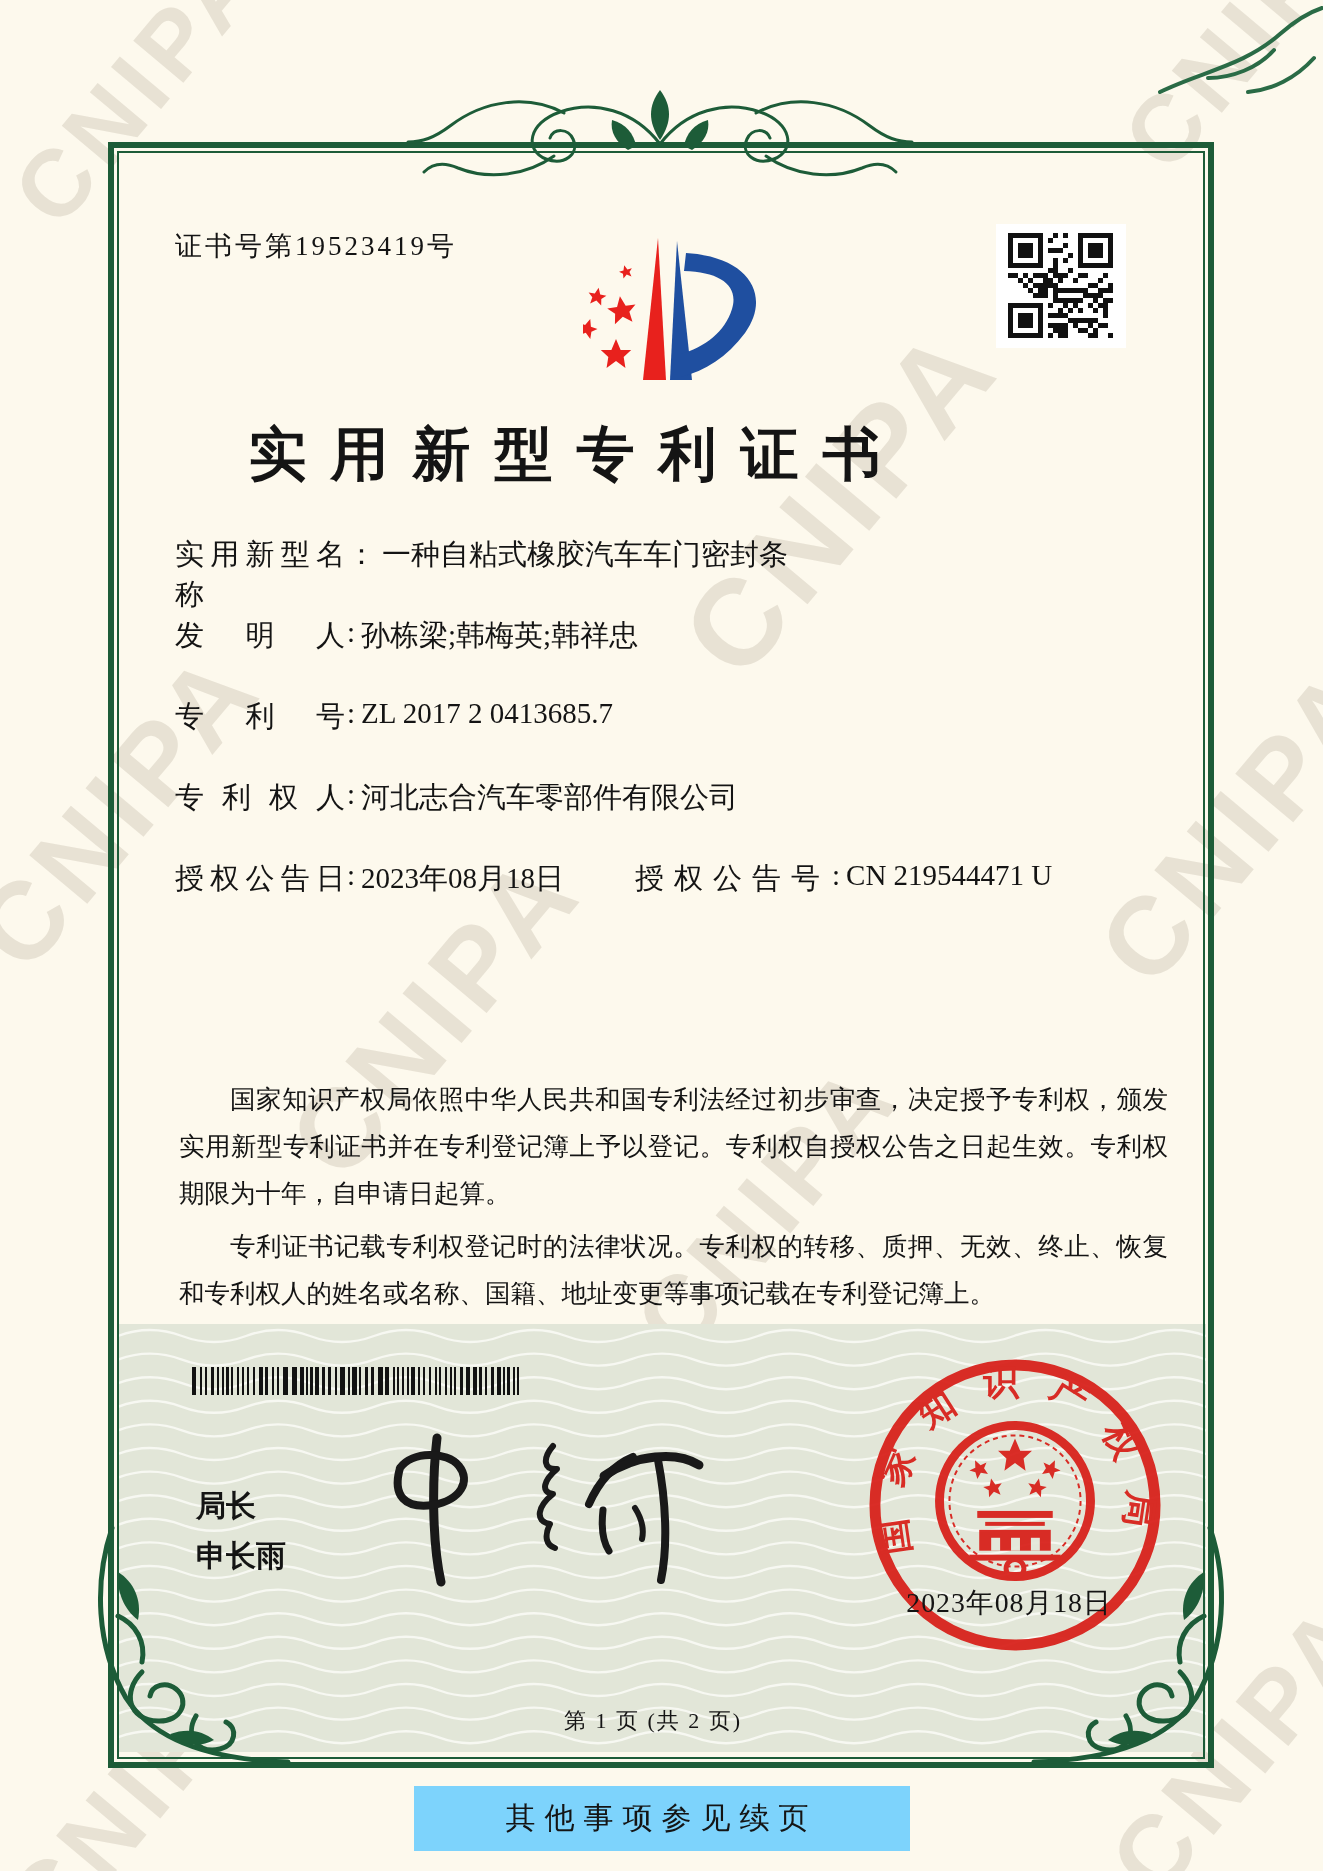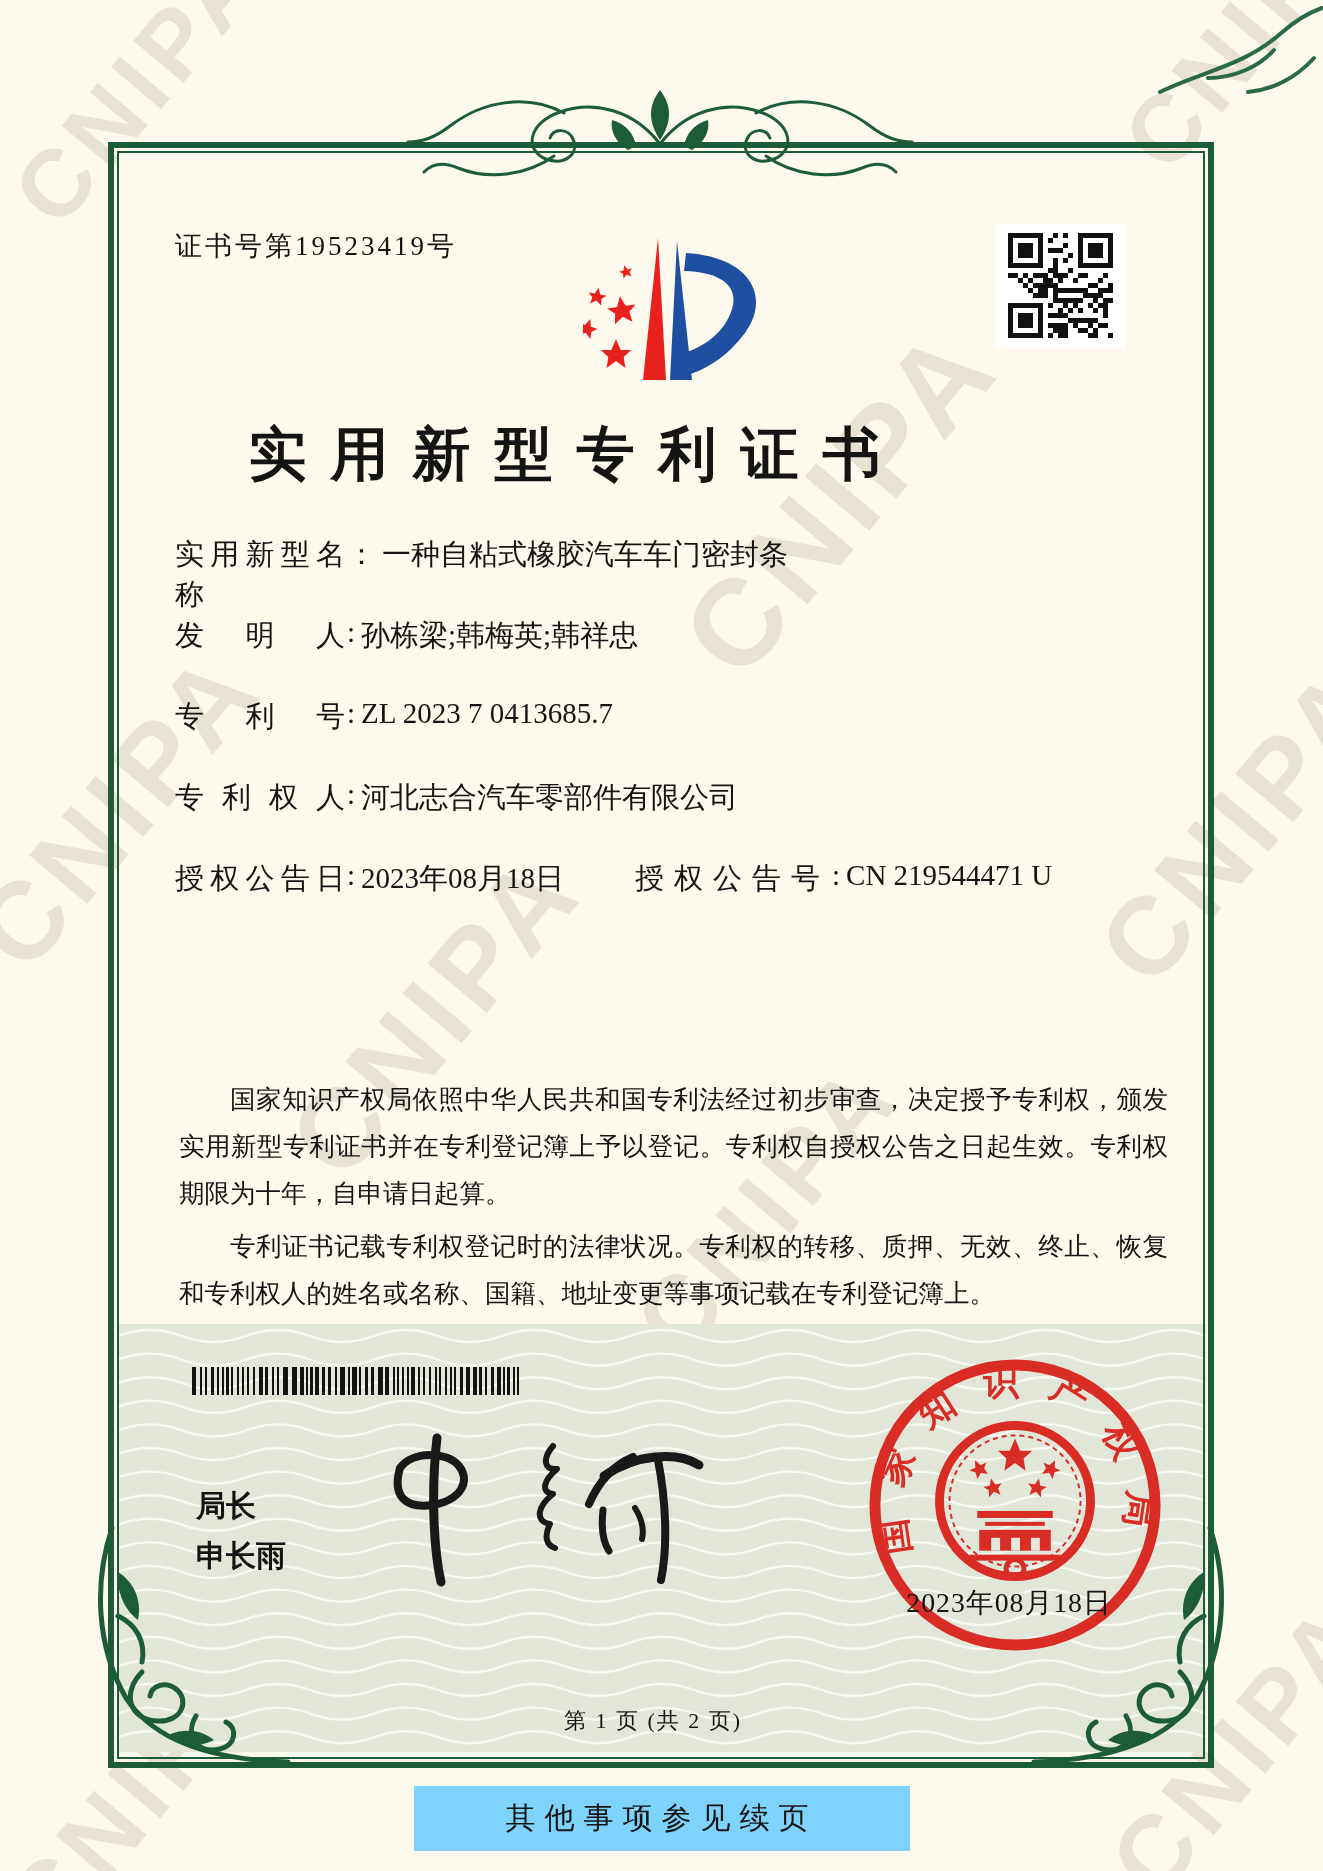--- a/index.html
+++ b/index.html
@@ -374,21 +374,21 @@
   <div class="title">实用新型专利证书</div>
 
   <div class="fields">
     <div class="field-row">
       <span class="flabel">实用新型名称</span><span class="fsep">：</span><span class="fval">一种自粘式橡胶汽车车门密封条</span>
     </div>
     <div class="field-row">
       <span class="flabel">发明人</span><span class="fsep">:</span><span class="fval">孙栋梁;韩梅英;韩祥忠</span>
     </div>
     <div class="field-row">
-      <span class="flabel">专利号</span><span class="fsep">:</span><span class="fval">ZL 2023 7 0413685.7</span>
+      <span class="flabel">专利号</span><span class="fsep">:</span><span class="fval">ZL 2017 2 0413685.7</span>
     </div>
     <div class="field-row">
       <span class="flabel">专利权人</span><span class="fsep">:</span><span class="fval">河北志合汽车零部件有限公司</span>
     </div>
     <div class="field-row">
       <span class="flabel">授权公告日</span><span class="fsep">:</span><span class="fval">2023年08月18日</span>
       <span class="grant2">
         <span class="flabel2">授权公告号</span><span class="fsep">:</span><span class="fval">CN 219544471 U</span>
       </span>
     </div>

